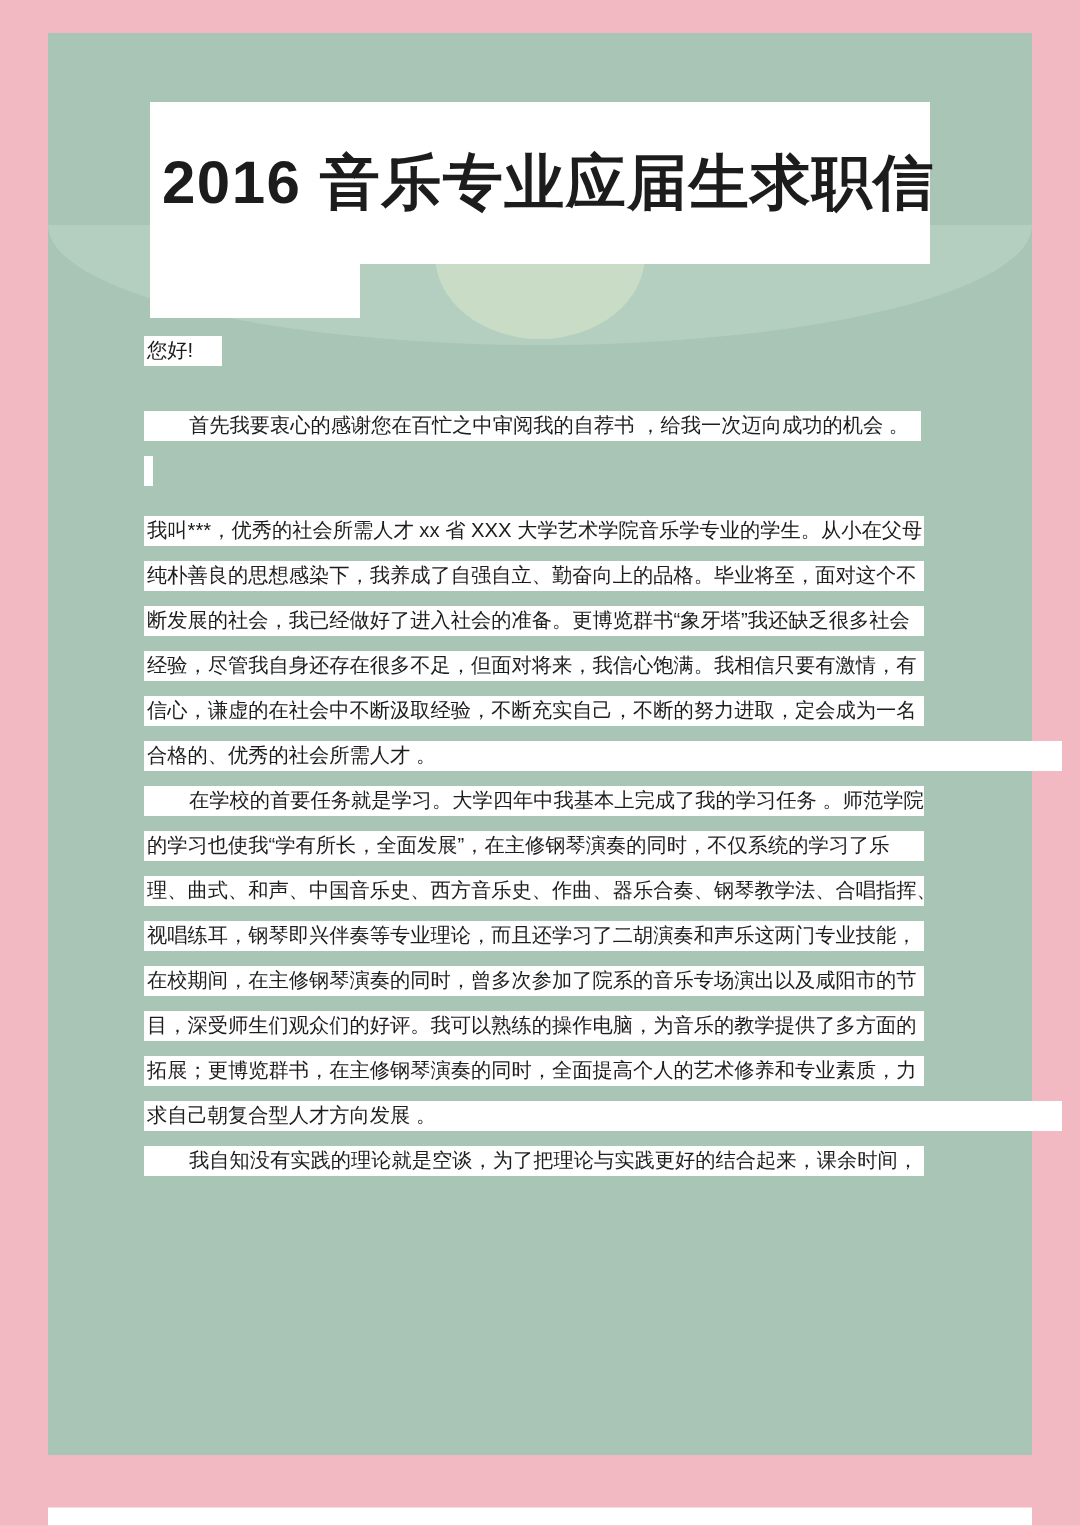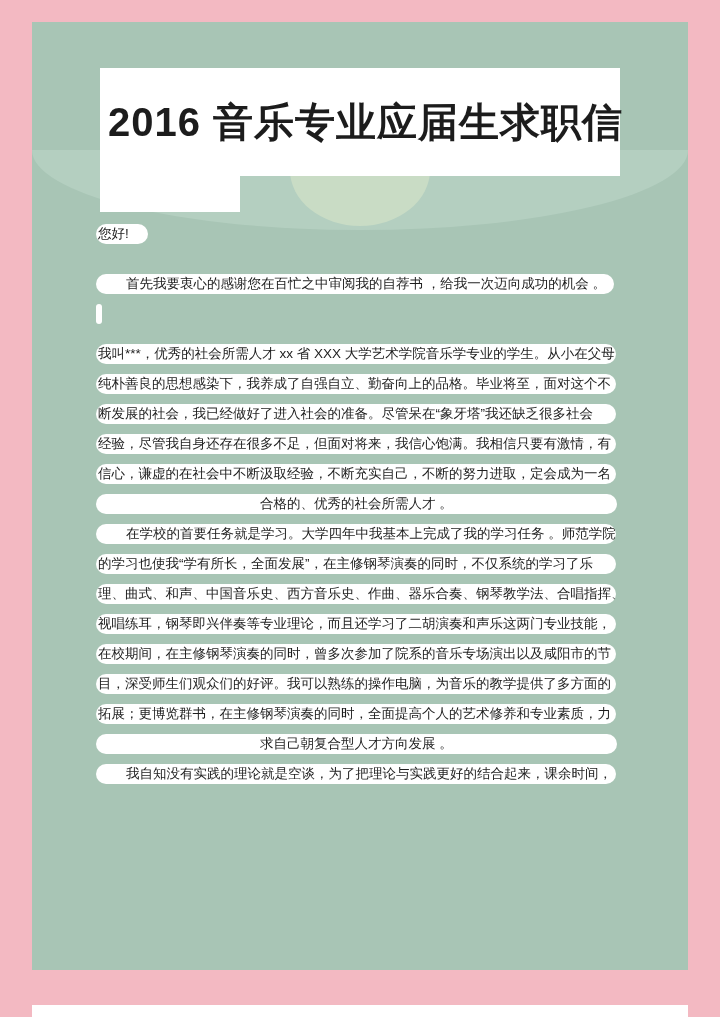--- a/index.html
+++ b/index.html
@@ -99,27 +99,26 @@
     background: #ffffff;
     color: #1d1d1d;
     font-size: 13.5px;
     line-height: 20px;
     height: 20px;
     margin-bottom: 10px;
     white-space: nowrap;
     overflow: hidden;
     padding: 0 2px;
     box-sizing: border-box;
-    border-radius: 10px;
   }
   .line.short-greet { width: 52px; }
   .line.para1 { width: 518px; margin-top: 10px; }
   .line.caret { width: 6px; background: #ffffff; }
   .line.full { width: 520px; }
-  .line.w-tight { width: 521px; text-align: center; }
+  .line.w-tight { width: 612px; }
 
   .gap-sm { height: 10px; }
 
   .indent { padding-left: 30px; }
 
   
   .bottom-band {
     position: absolute;
     left: 0;
     bottom: 0;
@@ -158,21 +157,21 @@
     <div class="gap-sm"></div>
 
     <div class="line para1 indent">首先我要衷心的感谢您在百忙之中审阅我的自荐书 ，给我一次迈向成功的机会 。</div>
 
     <div class="line caret"></div>
 
     <div class="gap-sm"></div>
 
     <div class="line full">我叫***，优秀的社会所需人才 xx 省 XXX 大学艺术学院音乐学专业的学生。从小在父母</div>
     <div class="line full">纯朴善良的思想感染下，我养成了自强自立、勤奋向上的品格。毕业将至，面对这个不</div>
-    <div class="line full">断发展的社会，我已经做好了进入社会的准备。尽管呆在“象牙塔”我还缺乏很多社会</div>
+    <div class="line full">断发展的社会，我已经做好了进入社会的准备。更博览群书“象牙塔”我还缺乏很多社会</div>
     <div class="line full">经验，尽管我自身还存在很多不足，但面对将来，我信心饱满。我相信只要有激情，有</div>
     <div class="line full">信心，谦虚的在社会中不断汲取经验，不断充实自己，不断的努力进取，定会成为一名</div>
     <div class="line w-tight">合格的、优秀的社会所需人才 。</div>
 
     <div class="line full indent">在学校的首要任务就是学习。大学四年中我基本上完成了我的学习任务 。师范学院</div>
     <div class="line full">的学习也使我“学有所长，全面发展”，在主修钢琴演奏的同时，不仅系统的学习了乐</div>
     <div class="line full">理、曲式、和声、中国音乐史、西方音乐史、作曲、器乐合奏、钢琴教学法、合唱指挥、</div>
     <div class="line full">视唱练耳，钢琴即兴伴奏等专业理论，而且还学习了二胡演奏和声乐这两门专业技能，</div>
 
     <div class="line full">在校期间，在主修钢琴演奏的同时，曾多次参加了院系的音乐专场演出以及咸阳市的节</div>

